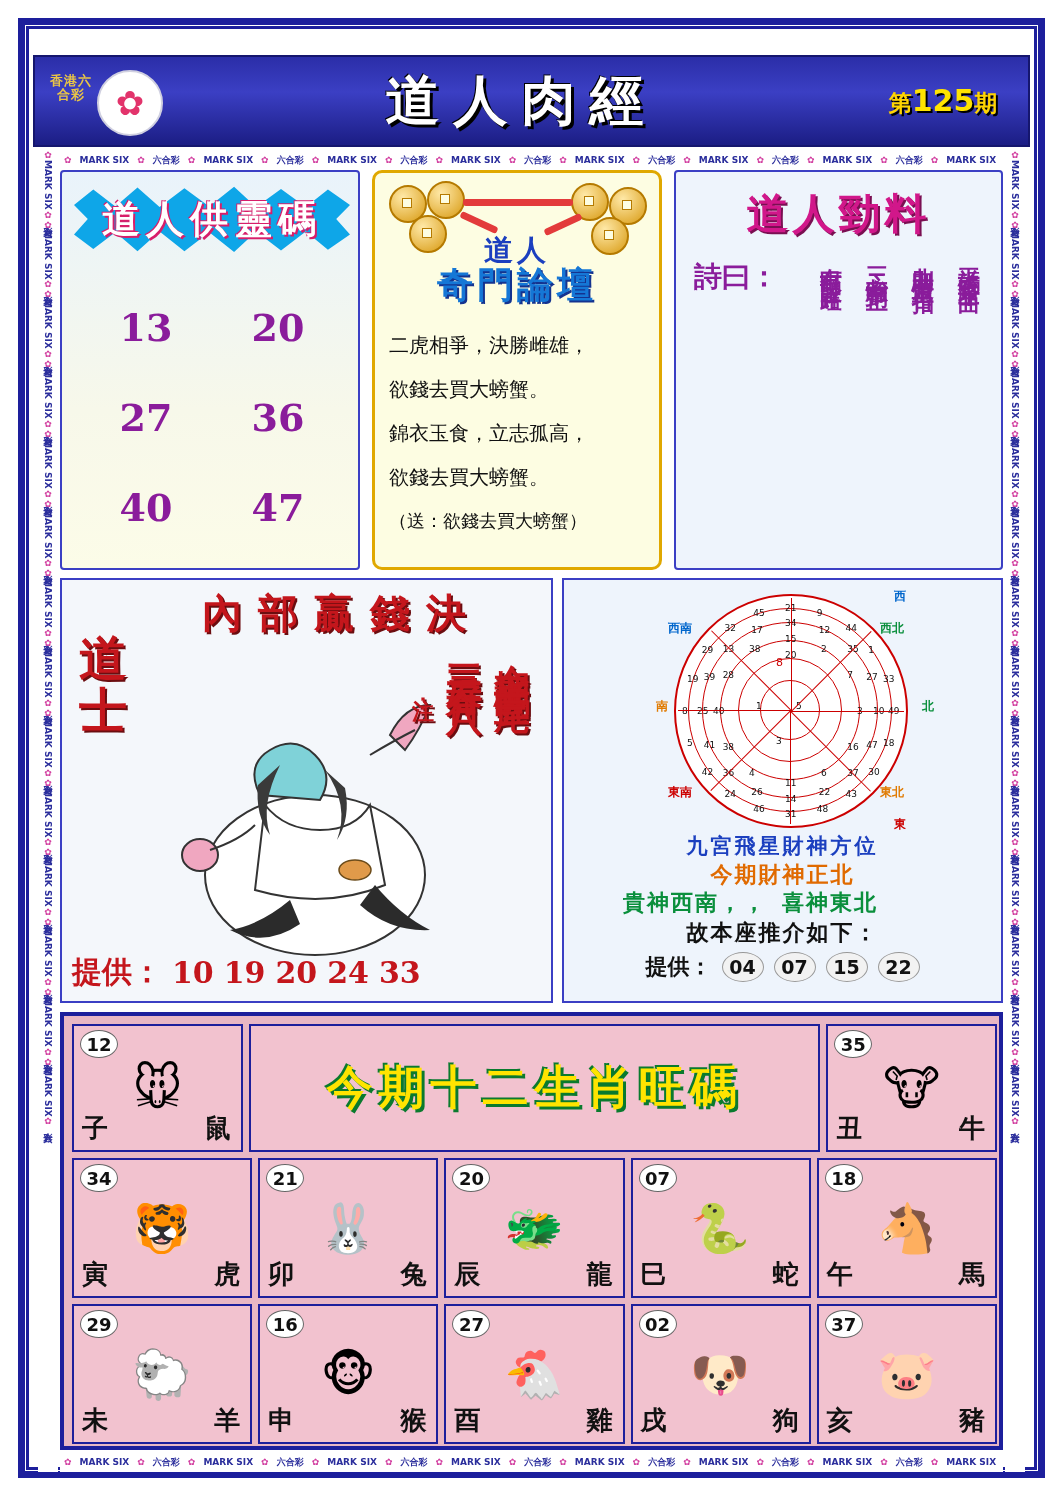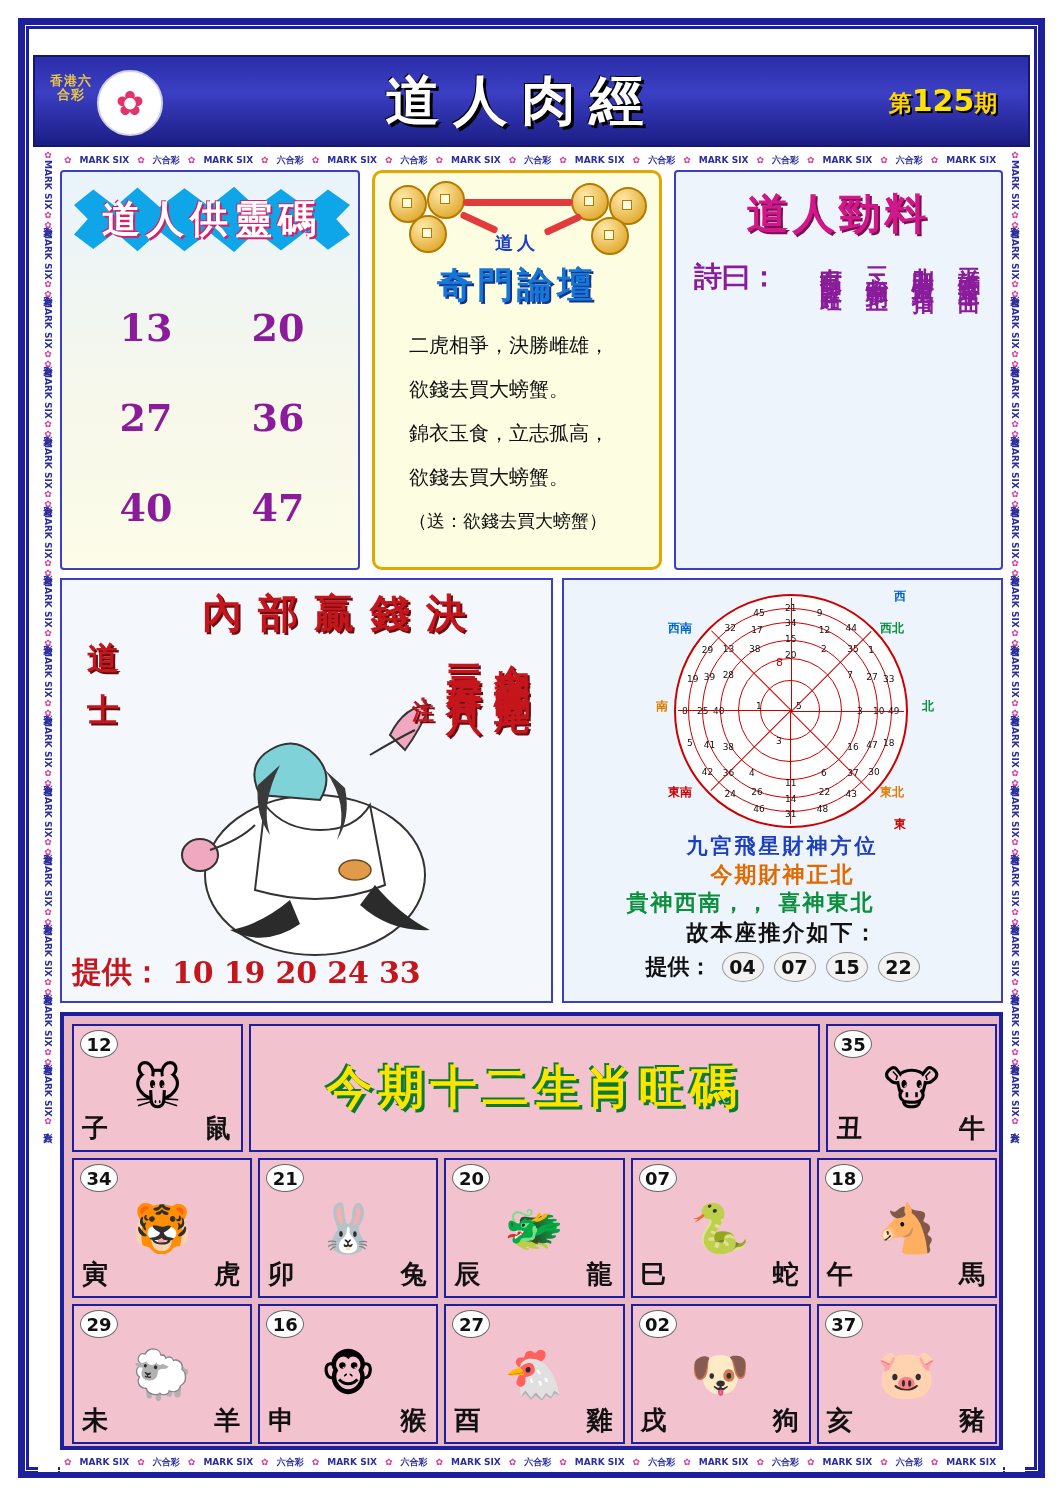--- a/index.html
+++ b/index.html
@@ -118,34 +118,33 @@
   }
   .coin:after{
     content:"";position:absolute;left:11px;top:11px;width:8px;height:8px;
     background:#fdfde2;border:1px solid #b57a00;
   }
   .ribbon{
     position:absolute;background:#e33b3b;height:7px;border-radius:3px;
   }
   .qimen-t1{
     position:absolute;left:0;top:58px;width:284px;text-align:center;
-    color:#1b3fbf;font-size:18px;font-weight:bold;letter-spacing:4px;
+    color:#1b3fbf;font-size:29px;font-weight:bold;letter-spacing:4px;
     font-family:"DejaVu Serif","Liberation Serif",serif;
   }
   .qimen-t2{
     position:absolute;left:0;top:88px;width:284px;text-align:center;
     color:#1577d6;font-size:36px;font-weight:bold;letter-spacing:4px;
     text-shadow:2px 2px 0 #14338f;
     font-family:"DejaVu Serif","Liberation Serif",serif;
   }
   .qimen-lines{
     position:absolute;left:14px;top:150px;width:258px;
     color:#111;font-size:20px;line-height:44px;text-align:left;
     font-family:"DejaVu Serif","Liberation Serif",serif;
-    margin-left:20px;
   }
   .qimen-lines .last{font-size:18px;}
   
   .poem{
     left:614px;top:0px;width:329px;height:400px;
     background:#eef4fc;border:2px solid #3b3fc4;border-radius:4px;
   }
   .poem-title{
     position:absolute;left:0;top:14px;width:325px;text-align:center;
     color:#d1178a;font-size:42px;font-weight:bold;letter-spacing:4px;
@@ -173,21 +172,21 @@
     overflow:hidden;
   }
   .pic-head{
     position:absolute;left:80px;top:6px;width:400px;text-align:center;
     color:#c4161c;font-size:40px;font-weight:bold;letter-spacing:16px;
     text-shadow:2px 2px 0 #6b0d10;
     font-family:"DejaVu Serif","Liberation Serif",serif;
   }
   .pic-left-label{
     position:absolute;left:14px;top:52px;width:54px;
-    color:#c4161c;font-size:32px;font-weight:bold;line-height:52px;text-align:center;
+    color:#c4161c;font-size:48px;font-weight:bold;line-height:52px;text-align:center;
     text-shadow:2px 2px 0 #6b0d10;
     font-family:"DejaVu Serif","Liberation Serif",serif;
   }
   .pic-vcol{
     position:absolute;color:#c4161c;font-weight:bold;
     writing-mode:vertical-rl;text-orientation:upright;letter-spacing:6px;
     text-shadow:2px 2px 0 #6b0d10;
     font-family:"DejaVu Serif","Liberation Serif",serif;
   }
   .vc1{right:14px;top:56px;font-size:36px;height:300px;}
@@ -229,21 +228,21 @@
     font-family:"DejaVu Serif","Liberation Serif",serif;
   }
   .wb-l2{
     position:absolute;left:0;top:280px;width:437px;text-align:center;
     color:#e06a00;font-size:22px;font-weight:bold;letter-spacing:2px;
     font-family:"DejaVu Serif","Liberation Serif",serif;
   }
   .wb-l3{
     position:absolute;left:0;top:308px;width:373px;text-align:center;
     color:#0a8f3c;font-size:22px;font-weight:bold;letter-spacing:2px;
-    font-family:Liberation Sans, sans-serif;
+    font-family:Liberation Mono, monospace;
   }
   .wb-l4{
     position:absolute;left:0;top:338px;width:437px;text-align:center;
     color:#111;font-size:22px;font-weight:bold;letter-spacing:2px;
     font-family:"DejaVu Serif","Liberation Serif",serif;
   }
   .wb-prov{
     position:absolute;left:0;top:372px;width:437px;
     display:flex;align-items:center;justify-content:center;gap:10px;
   }

